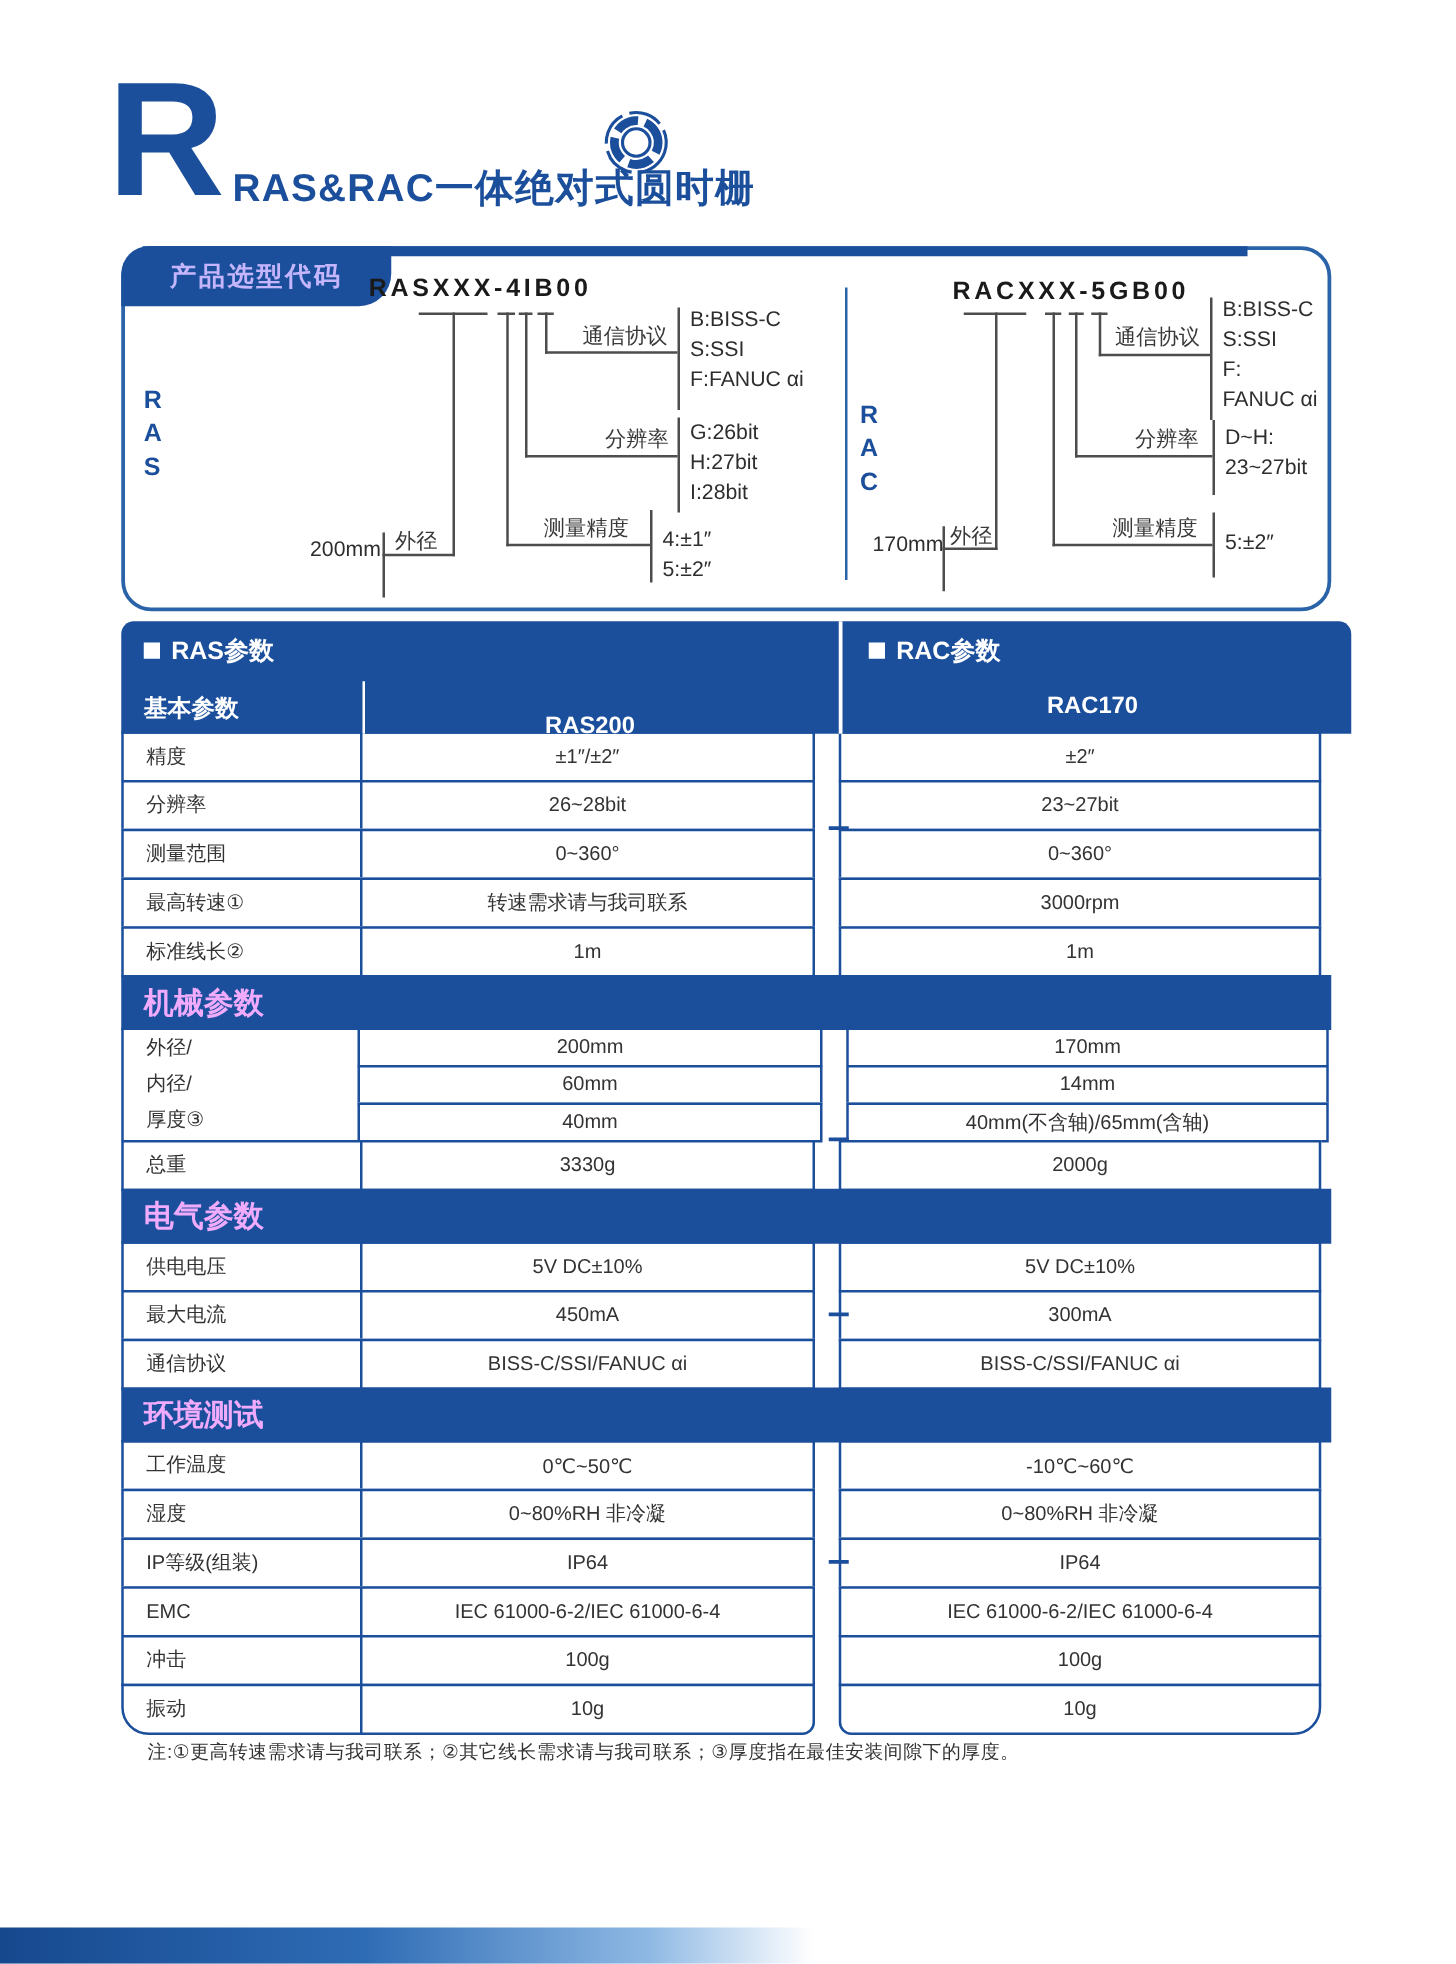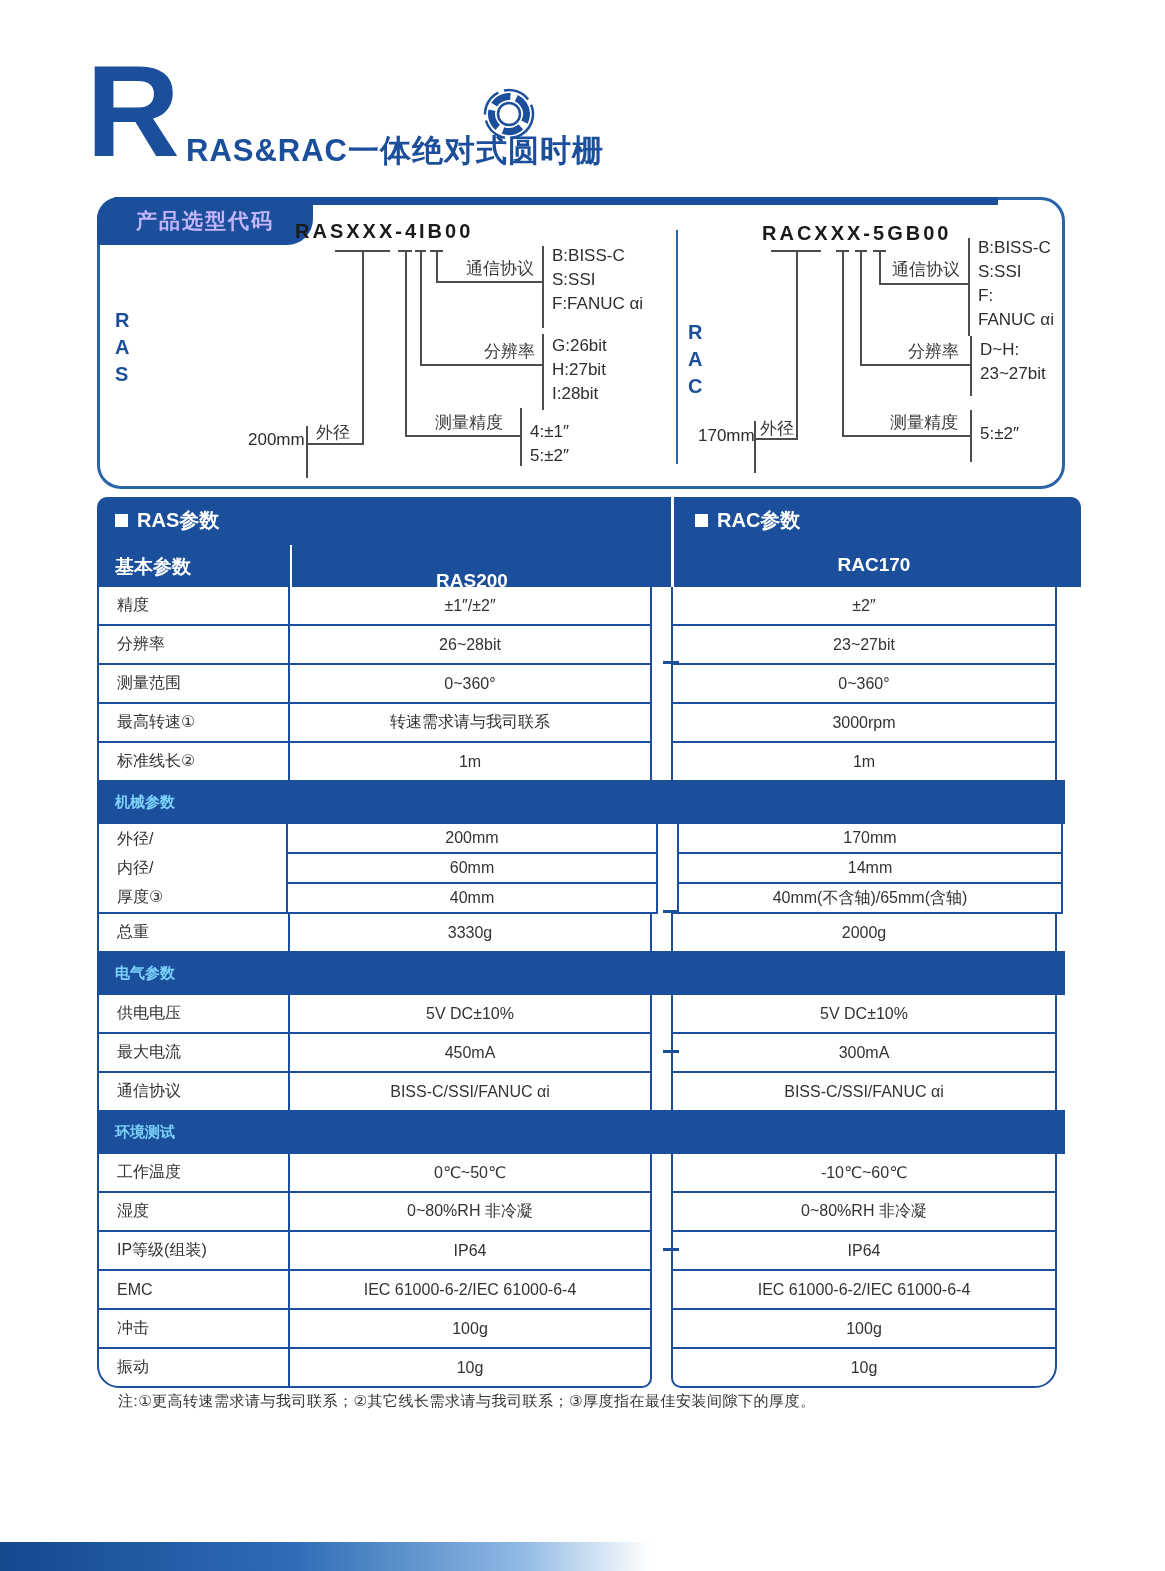--- a/index.html
+++ b/index.html
@@ -38,21 +38,21 @@
   .head-item{position:absolute;display:flex;align-items:center;gap:9px;font-size:20px;font-weight:bold;}
   .sq{width:13px;height:13px;background:#fff;display:inline-block;}
   .head-sub{position:absolute;font-size:19px;font-weight:bold;}
   .head-vline{position:absolute;background:#fff;}
   .trow{display:flex;margin-top:-2px;position:relative;}
   .cell{background:#fff;border:2px solid var(--blue);display:flex;align-items:center;justify-content:center;font-size:16px;color:var(--txt);height:41px;}
   .lbl{width:193px;justify-content:flex-start;padding-left:18px;}
   .val{width:364px;margin-left:-2px;}
   .gapcell{width:19px;background:transparent;border:none;}
   .rval{width:386px;}
-  .band{width:968px;height:44px;margin-top:-2px;background:var(--blue);color:#7dd3fc;font-weight:bold;font-size:15px;display:flex;align-items:center;padding-left:18px;position:relative;z-index:2;}
+  .band{width:968px;height:44px;margin-top:-2px;background:var(--blue);color:#f0abfc;font-weight:bold;font-size:24px;display:flex;align-items:center;padding-left:18px;position:relative;z-index:2;}
   .merged{display:flex;margin-top:-2px;position:relative;}
   .mlbl{width:193px;height:92px;flex-direction:column;align-items:flex-start;justify-content:center;gap:5px;padding-left:18px;}
   .mcol{display:flex;flex-direction:column;}
   .mcol .cell{height:32px;}
   .mcol .cell + .cell{margin-top:-2px;}
   .mcol.vcol{margin-left:-2px;}
   .mcol.vcol .cell{width:372px;}
   .mcol.rcol .cell{width:386px;}
   .mline{font-size:16px;color:var(--txt);line-height:24px;}
   .gap-dash{position:absolute;left:566px;width:16px;height:3px;background:var(--blue);z-index:3;}

